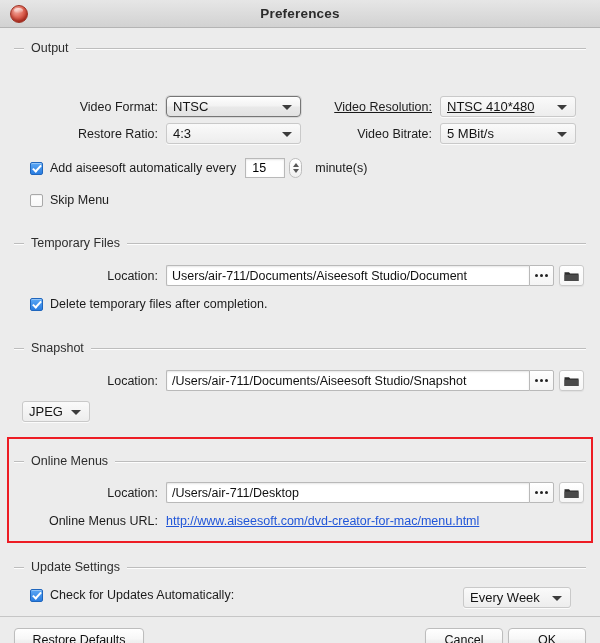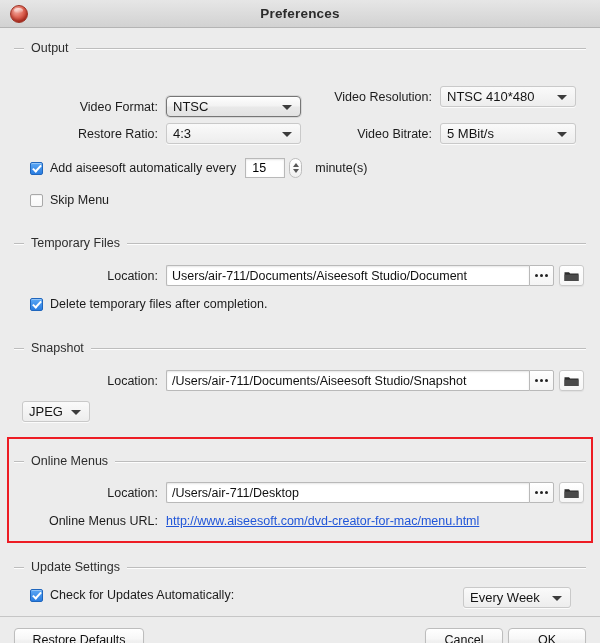--- a/index.html
+++ b/index.html
@@ -337,21 +337,21 @@
   </div>
 
   <div class="row" style="left:14px; top:68px; width:290px;">
     <div class="lbl" style="width:144px;">Video Format:</div>
     <div class="popup focused" style="width:135px; margin-left:8px;">
       <span class="ptxt">NTSC</span>
       <span class="caret"></span>
     </div>
   </div>
 
-  <div class="row" style="left:312px; top:58px; width:275px;">
+  <div class="row" style="left:312px; top:68px; width:275px;text-decoration:underline;">
     <div class="lbl" style="width:120px;">Video Resolution:</div>
     <div class="popup flat" style="width:136px; margin-left:8px;">
       <span class="ptxt">NTSC 410*480</span>
       <span class="caret"></span>
     </div>
   </div>
 
   <div class="row" style="left:14px; top:95px; width:290px;">
     <div class="lbl" style="width:144px;">Restore Ratio:</div>
     <div class="popup flat" style="width:135px; margin-left:8px;">

